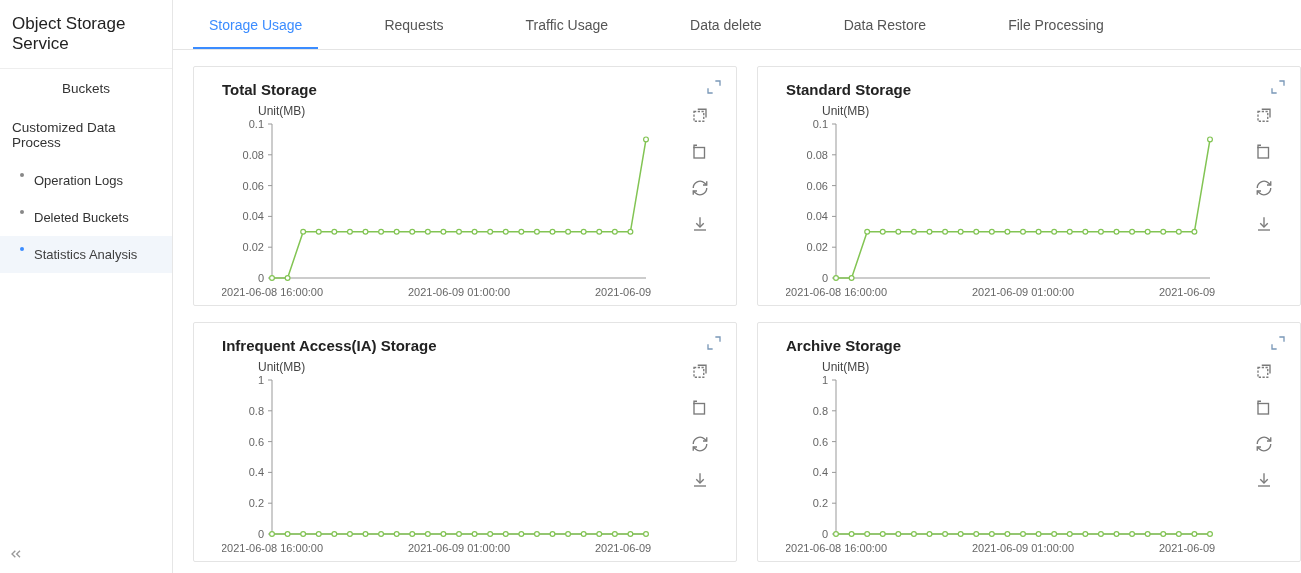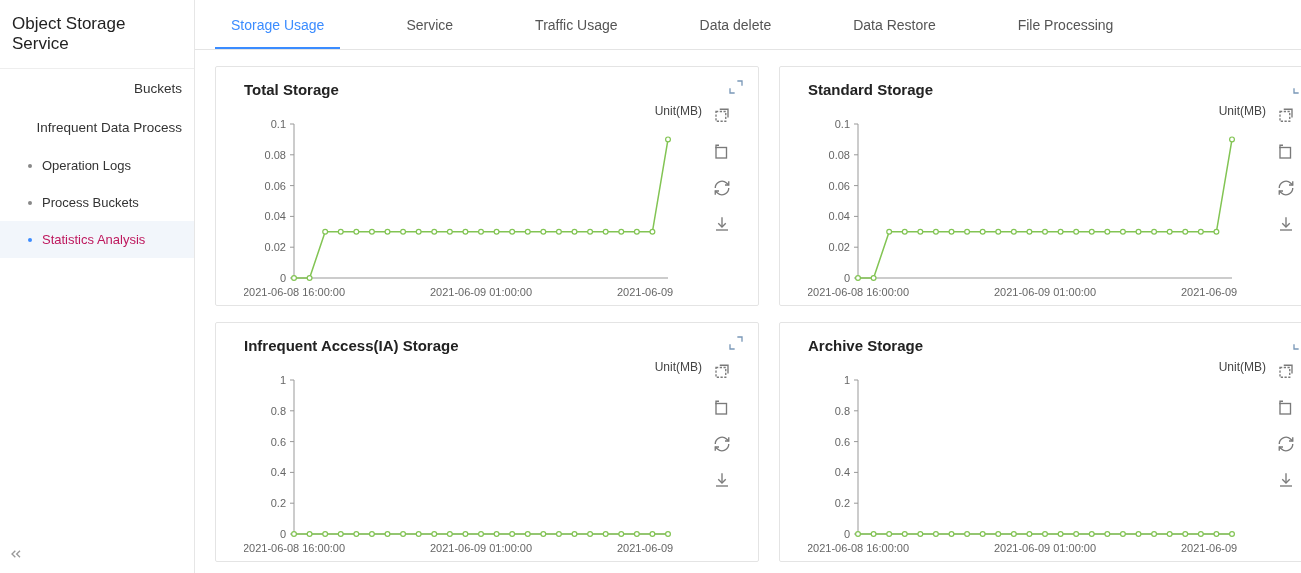--- a/index.html
+++ b/index.html
@@ -1,40 +1,40 @@
 <!DOCTYPE html>
 <html><head>
 <meta charset="utf-8">
 <style>
   * { box-sizing: border-box; margin: 0; padding: 0; }
   html, body { width: 1301px; height: 573px; font-family: "Helvetica Neue", Arial, sans-serif; color: #333; background: #fff; overflow: hidden; }
   .app { display: flex; width: 100%; height: 100%; }
   
-  .sidebar { width: 195px; border-right: 1px solid #e6e6e6; display: flex; flex-direction: column; position: relative; }
+  .sidebar { width: 173px; border-right: 1px solid #e6e6e6; display: flex; flex-direction: column; position: relative; }
   .sidebar-title { font-size: 17px; font-weight: 500; padding: 14px 12px 14px 12px; border-bottom: 1px solid #eee; color: #222; }
-  .side-item { font-size: 13.5px; color: #333; padding: 12px 12px; cursor: pointer; display: flex; justify-content: flex-end; align-items: center; }
-  .side-sub { font-size: 13px; color: #333; padding: 11px 12px 11px 28px; cursor: pointer; display: flex; align-items: center; }
+  .side-item { font-size: 13.5px; color: #333; padding: 12px 12px; cursor: pointer; display: flex; justify-content: center; align-items: center; }
+  .side-sub { font-size: 13px; color: #333; padding: 11px 12px 11px 20px; cursor: pointer; display: flex; }
   .side-sub::before { content: ""; width: 4px; height: 4px; border-radius: 50%; background: #888; margin-right: 10px; }
-  .side-sub.active { color: #be185d; background: #f2f6fb; }
+  .side-sub.active { color: #404040; background: #f2f6fb; }
   .side-sub.active::before { background: #3b8cff; }
   .collapse-handle { position: absolute; bottom: 8px; left: 8px; color: #999; font-size: 14px; cursor: pointer; }
   
   .main { flex: 1; display: flex; flex-direction: column; overflow: hidden; }
   
   .tabs { display: flex; border-bottom: 1px solid #e4e4e4; padding: 0 20px; height: 50px; align-items: flex-end; }
   .tab { font-size: 14px; color: #555; padding: 14px 16px; margin-right: 50px; cursor: pointer; border-bottom: 2px solid transparent; }
   .tab.active { color: #3b8cff; border-bottom-color: #3b8cff; }
   
   .content { flex: 1; padding: 16px 20px 0 20px; overflow: auto; }
   .grid { display: grid; grid-template-columns: 544px 544px; gap: 16px 20px; }
   .card { border: 1px solid #e4e4e4; border-radius: 2px; padding: 14px 16px 8px 28px; position: relative; height: 240px; }
   .card-title { font-size: 15px; font-weight: 600; color: #222; margin-bottom: 6px; }
   .card-expand { position: absolute; top: 12px; right: 14px; color: #7a98b8; cursor: pointer; }
   .card-body { display: flex; }
-  .chart-wrap { flex: 1; text-align: right; }
+  .chart-wrap { flex: 1; }
   .chart-unit { font-size: 12px; color: #444; margin-left: 36px; margin-bottom: 2px; }
   .chart-svg { display: block; }
   .card-tools { width: 40px; display: flex; flex-direction: column; align-items: center; gap: 16px; padding-top: 2px; }
   .tool-btn { width: 20px; height: 20px; color: #7a7a7a; cursor: pointer; display: flex; align-items: center; justify-content: center; }
   .tool-btn svg { width: 18px; height: 18px; }
   
   .axis-tick { font-size: 11px; fill: #666; }
   .axis-line { stroke: #999; stroke-width: 1; }
   .plot-line { stroke: #82c453; stroke-width: 1.5; fill: none; }
   .plot-dot { fill: #fff; stroke: #82c453; stroke-width: 1.2; }
@@ -44,44 +44,44 @@
 
 <div class="app">
 
   <div class="sidebar">
     <div class="sidebar-title">Object Storage Service</div>
 
     <div class="side-item">
       <span>Buckets</span>
     </div>
     <div class="side-item">
-      <span>Infrequent Data Process</span>
+      <span>Customized Data Process</span>
     </div>
     <div class="side-sub">
       <span>Operation Logs</span>
     </div>
     <div class="side-sub">
-      <span>Process Buckets</span>
+      <span>Deleted Buckets</span>
     </div>
     <div class="side-sub active">
       <span>Statistics Analysis</span>
     </div>
 
     <div class="collapse-handle">
       <svg width="16" height="16" viewBox="0 0 24 24" fill="none" stroke="currentColor" stroke-width="2">
           <polyline points="11 17 6 12 11 7"></polyline>
           <polyline points="18 17 13 12 18 7"></polyline>
         </svg>
     </div>
   </div>
 
   <div class="main">
     <div class="tabs">
       <div class="tab active">Storage Usage</div>
-      <div class="tab">Service</div>
+      <div class="tab">Requests</div>
       <div class="tab">Traffic Usage</div>
       <div class="tab">Data delete</div>
       <div class="tab">Data Restore</div>
       <div class="tab">File Processing</div>
     </div>
 
     <div class="content">
       <div class="grid">
 
         <div class="card">

